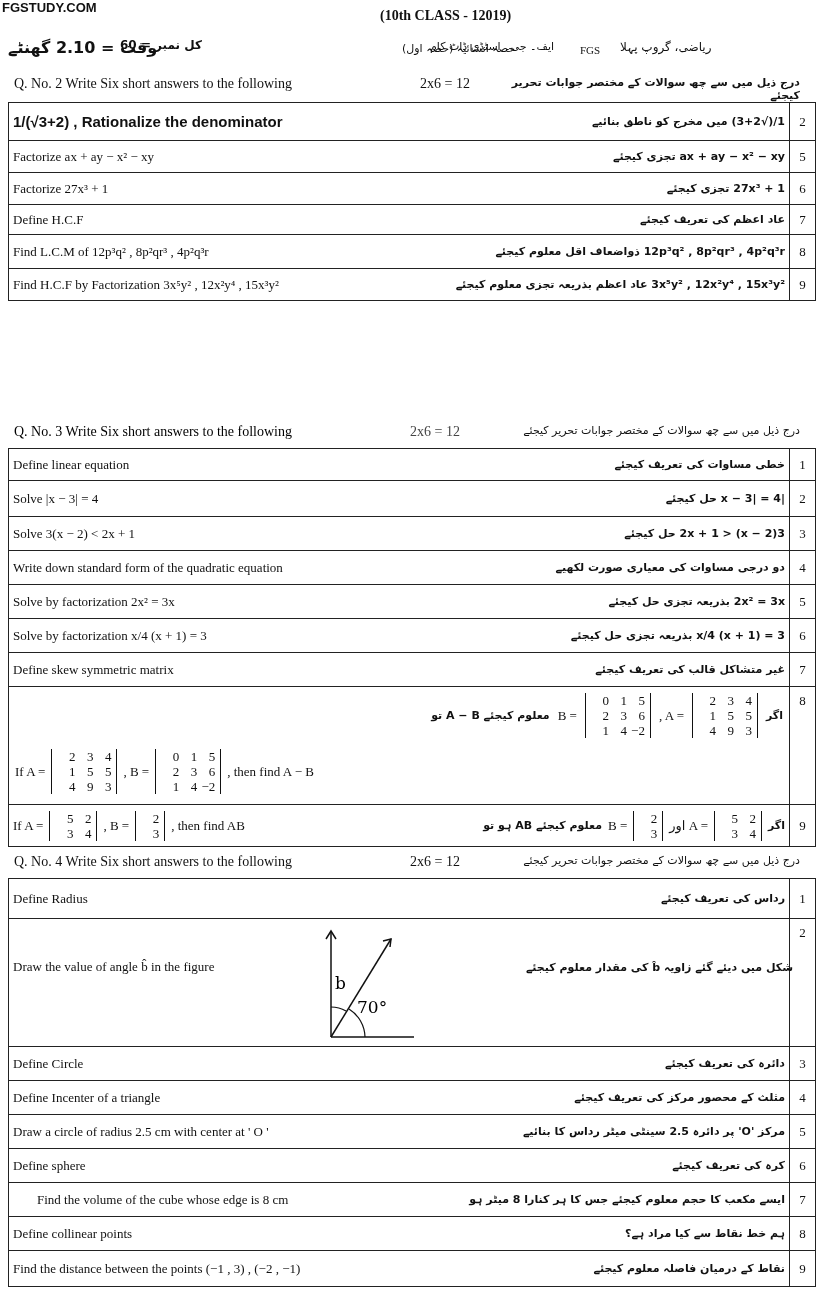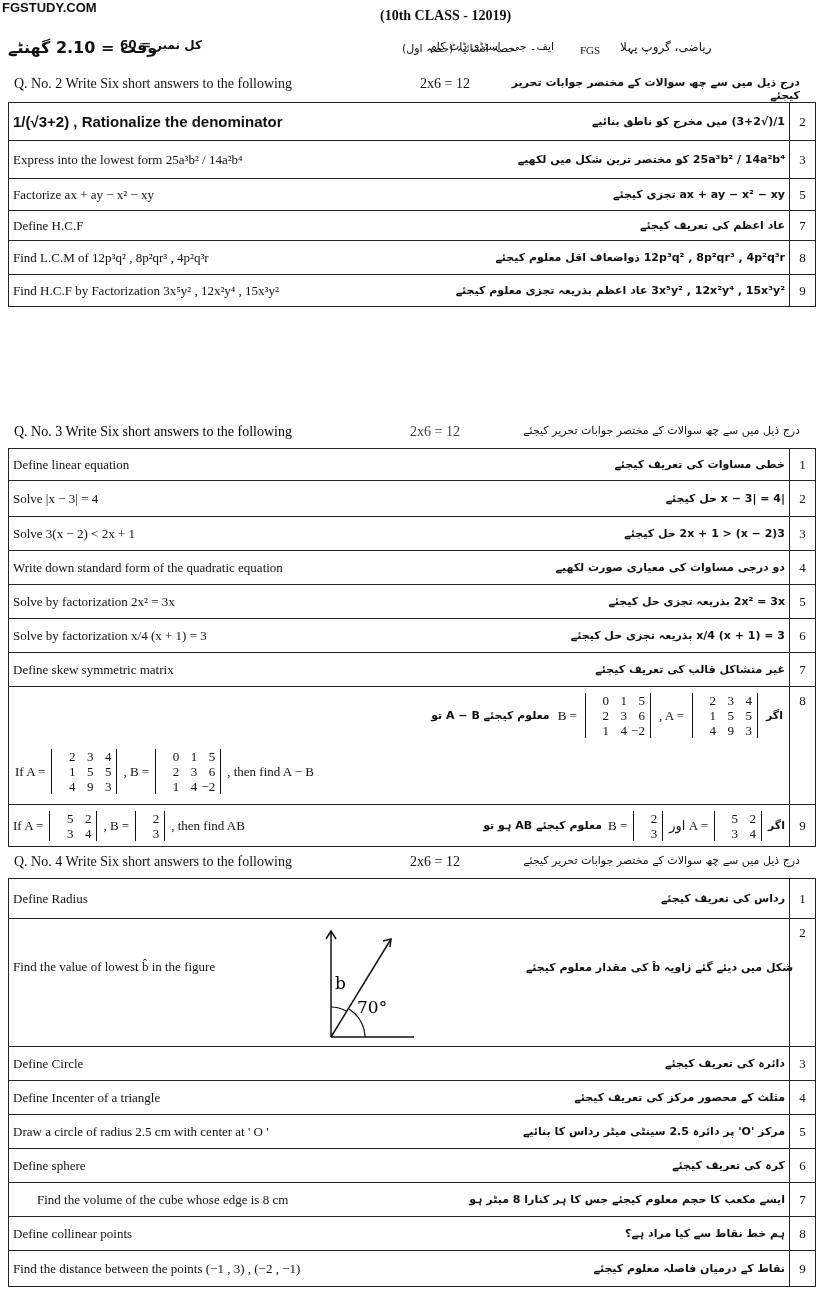--- a/index.html
+++ b/index.html
@@ -39,37 +39,37 @@
   <tbody>
     <tr style="height:38px">
         <td>
           <div class="row">
             <span class="en bold" style="font-size:15px;font-family:'Liberation Sans',sans-serif">1/(√3+2) ,  Rationalize the denominator</span>
             <span class="ur">1/(√3+2) میں مخرج کو ناطق بنائیے</span>
           </div>
         </td>
         <td class="num">2</td>
       </tr>
-    <tr style="height:38px">
-        <td>
-          <div class="row">
-            <span class="en">Express into the lowest form  25a³b² / 14a²b⁴</span>
-            <span class="ur">25a³b² / 14a²b⁴ کو مختصر ترین شکل میں لکھیے</span>
-          </div>
-        </td>
-        <td class="num">3</td>
-      </tr>
     <tr style="height:32px">
         <td>
           <div class="row">
             <span class="en">Factorize   ax + ay − x² − xy</span>
             <span class="ur">ax + ay − x² − xy  تجزی کیجئے</span>
           </div>
         </td>
         <td class="num">5</td>
+      </tr>
+    <tr style="height:32px">
+        <td>
+          <div class="row">
+            <span class="en">Factorize  27x³ + 1</span>
+            <span class="ur">27x³ + 1  تجزی کیجئے</span>
+          </div>
+        </td>
+        <td class="num">6</td>
       </tr>
     <tr style="height:30px">
         <td>
           <div class="row">
             <span class="en">Define H.C.F</span>
             <span class="ur">عاد اعظم کی تعریف کیجئے</span>
           </div>
         </td>
         <td class="num">7</td>
       </tr>
@@ -219,21 +219,21 @@
           <div class="row">
             <span class="en">Define Radius</span>
             <span class="ur">رداس کی تعریف کیجئے</span>
           </div>
         </td>
         <td class="num">1</td>
       </tr>
     <tr style="height:128px">
       <td style="position:relative">
         <div class="row" style="position:absolute;top:40px;left:4px;right:10px">
-          <span class="en">Find the value of lowest  b̂  in the figure</span>
+          <span class="en">Draw the value of angle  b̂  in the figure</span>
           <span class="ur">شکل میں دیئے گئے زاویہ b̂ کی مقدار معلوم کیجئے</span>
         </div>
         <svg style="position:absolute;left:300px;top:8px" width="110" height="118" viewBox="0 0 110 118">
           <line x1="22" y1="110" x2="22" y2="4" stroke="#111" stroke-width="1.5"></line>
           <polyline points="17,12 22,4 27,12" fill="none" stroke="#111" stroke-width="1.5"></polyline>
           <line x1="22" y1="110" x2="105" y2="110" stroke="#111" stroke-width="1.5"></line>
           <line x1="22" y1="110" x2="82" y2="12" stroke="#111" stroke-width="1.5"></line>
           <polyline points="74,14 82,12 81,20" fill="none" stroke="#111" stroke-width="1.5"></polyline>
           <path d="M22 80 A30 30 0 0 1 37 84" fill="none" stroke="#111" stroke-width="1.2"></path>
           <path d="M40 82 A34 34 0 0 1 56 110" fill="none" stroke="#111" stroke-width="1.2"></path>

